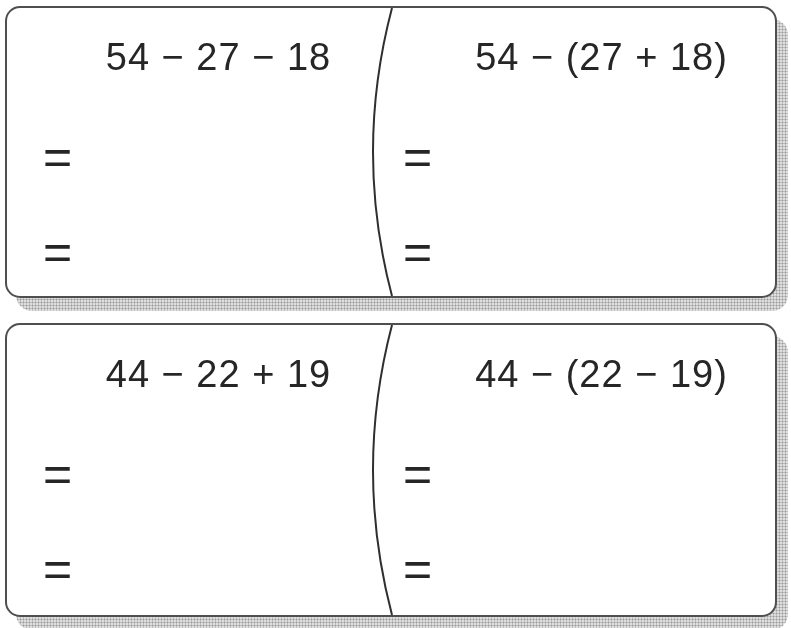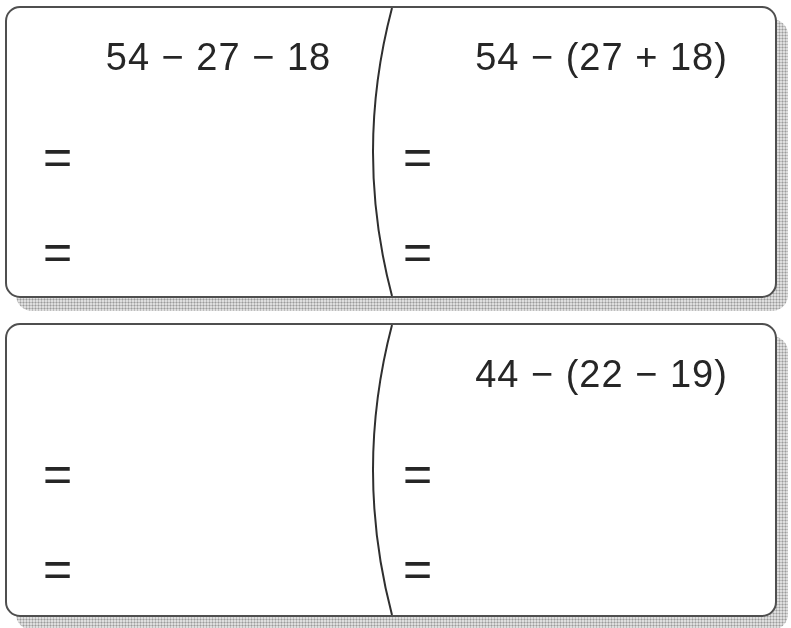--- a/index.html
+++ b/index.html
@@ -114,20 +114,21 @@
     </div>
   </section>
 
   <section class="card-wrap card2">
     <div class="card-shadow"></div>
     <div class="card">
       <svg class="divider-svg" viewBox="0 0 768 290" preserveAspectRatio="none" aria-hidden="true">
         <path d="M385 0 Q347 145 385 290"></path>
       </svg>
       <div class="half half-left">
+        <div class="expr">44 − 22 + 19</div>
         <div class="answer-line row1">=</div>
         <div class="answer-line row2">=</div>
       </div>
       <div class="half half-right">
         <div class="expr">44 − (22 − 19)</div>
         <div class="answer-line row1">=</div>
         <div class="answer-line row2">=</div>
       </div>
     </div>
   </section>

